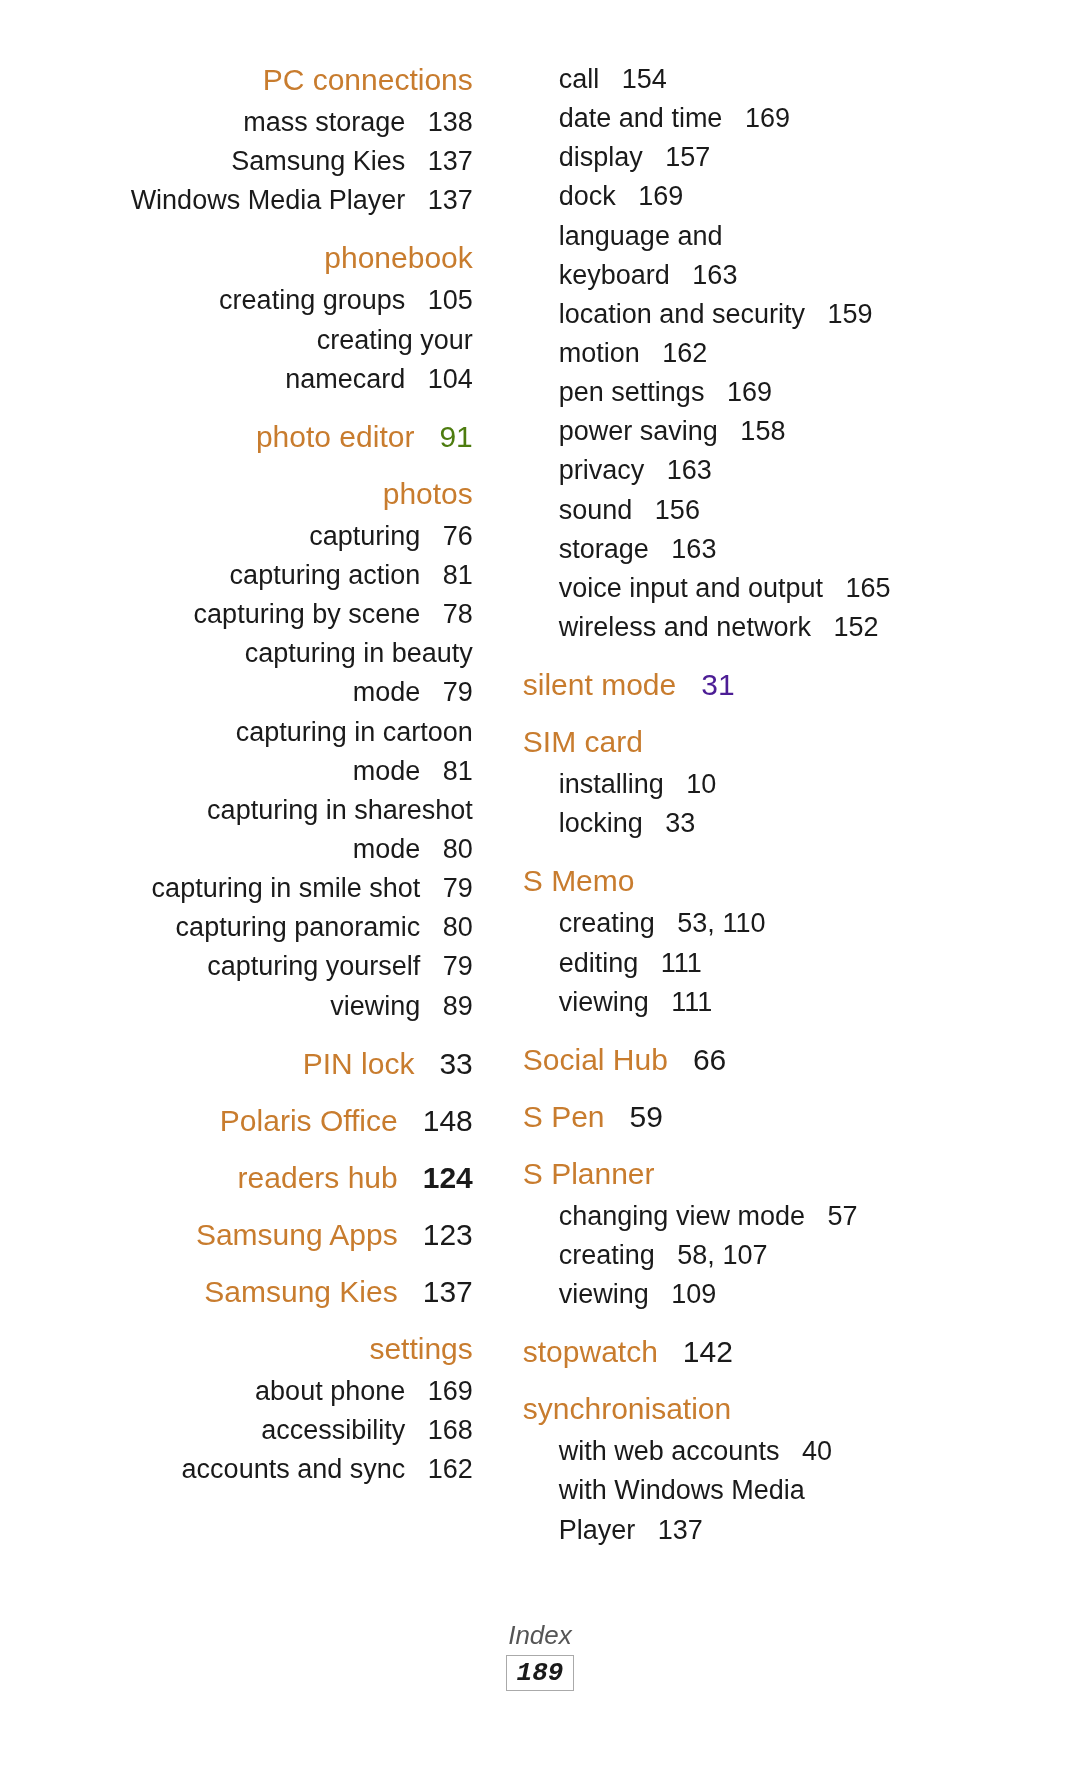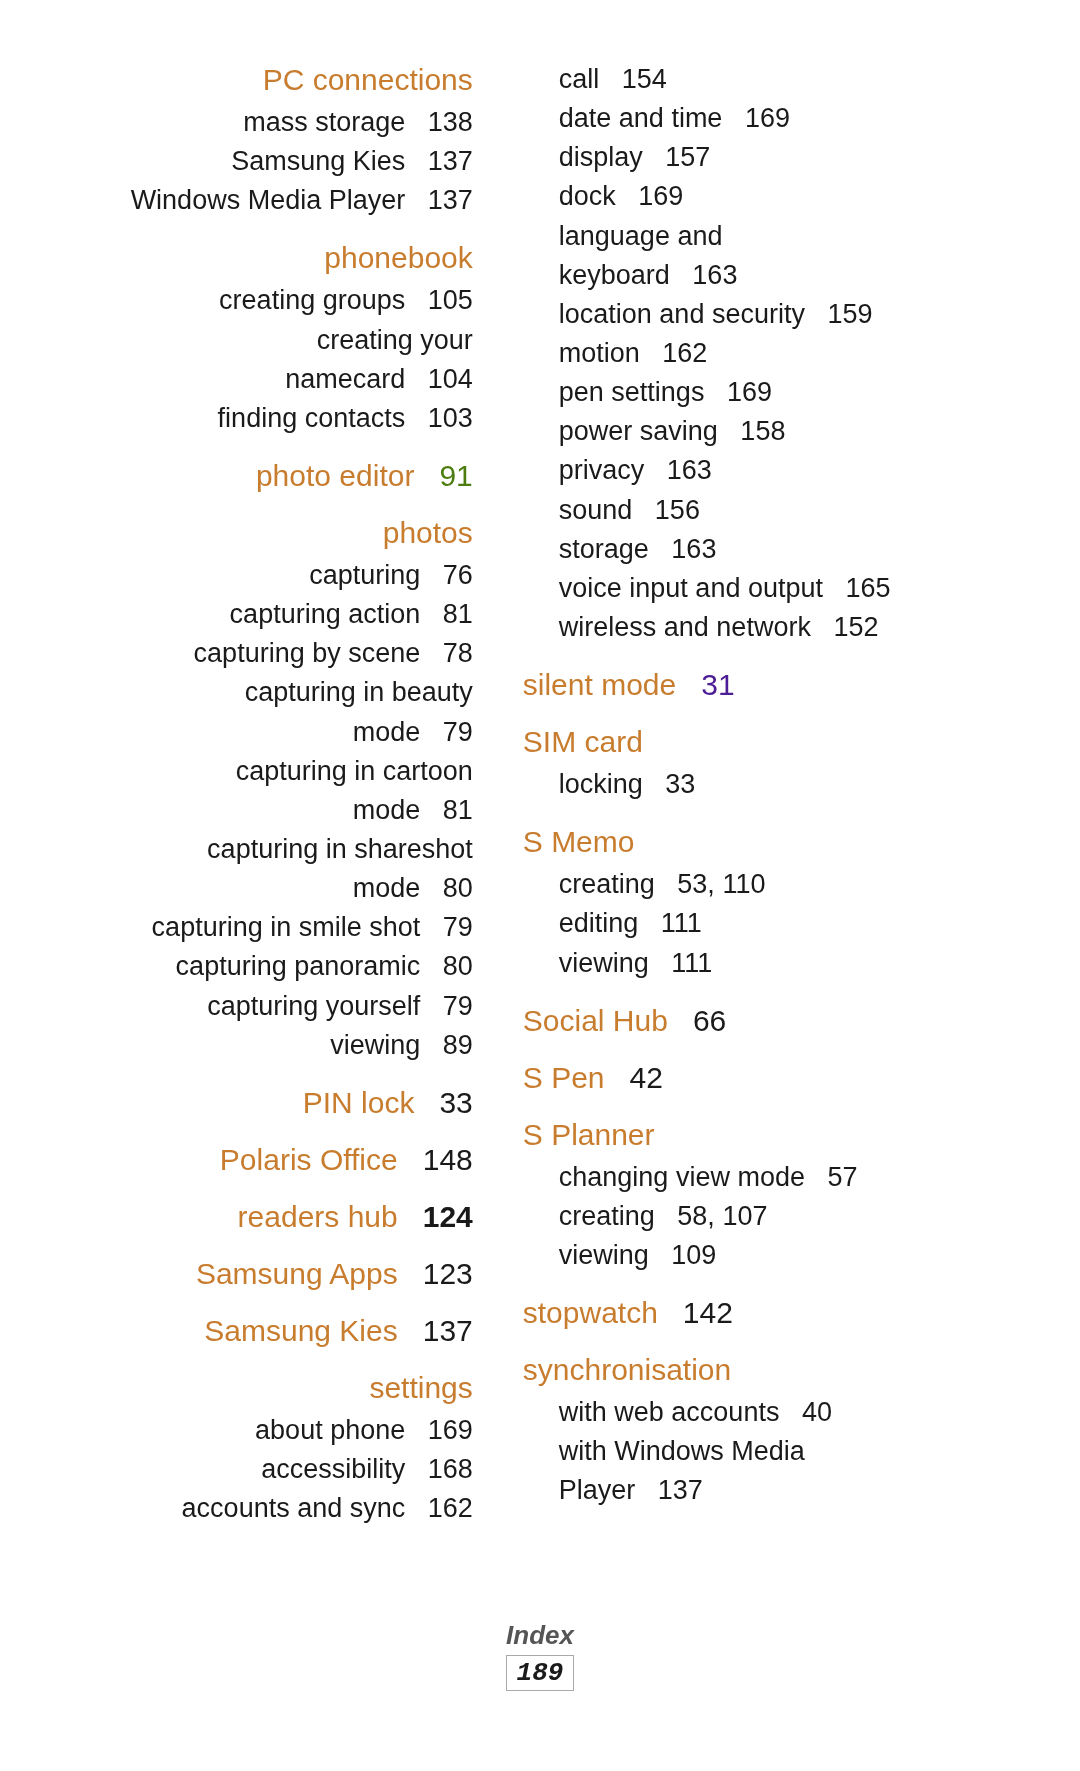--- a/index.html
+++ b/index.html
@@ -76,21 +76,20 @@
       text-align: center;
       margin-top: 40px;
     }
 
     .footer-label {
       font-style: italic;
       font-size: 26px;
       color: #555;
       display: block;
       margin-bottom: 4px;
-      font-weight: bold;
     }
 
     .footer-page-num {
       font-style: italic;
       font-size: 26px;
       color: #1a1a1a;
       font-weight: bold;
       border: 1px solid #aaa;
       padding: 2px 10px;
       display: inline-block;
@@ -109,21 +108,20 @@
         <div class="section-title">PC connections</div>
         <div class="index-item">mass storage &nbsp;&nbsp;138</div>
         <div class="index-item">Samsung Kies &nbsp;&nbsp;137</div>
         <div class="index-item">Windows Media Player &nbsp;&nbsp;137</div>
       </div>
 
       <div class="index-section">
         <div class="section-title">phonebook</div>
         <div class="index-item">creating groups &nbsp;&nbsp;105</div>
         <div class="index-item">creating your<br>namecard &nbsp;&nbsp;104</div>
-        <div class="index-item">finding contacts &nbsp;&nbsp;103</div>
       </div>
 
       <div class="index-section">
         <div class="section-title-with-num">photo editor &nbsp;&nbsp;<span style="color:#4d7c0f;">91</span></div>
       </div>
 
       <div class="index-section">
         <div class="section-title">photos</div>
         <div class="index-item">capturing &nbsp;&nbsp;76</div>
         <div class="index-item">capturing action &nbsp;&nbsp;81</div>
@@ -184,36 +182,37 @@
         <div class="index-item">voice input and output &nbsp;&nbsp;165</div>
         <div class="index-item">wireless and network &nbsp;&nbsp;152</div>
       </div>
 
       <div class="index-section">
         <div class="section-title-with-num">silent mode &nbsp;&nbsp;<span style="color:#4c1d95;margin-top:8px;">31</span></div>
       </div>
 
       <div class="index-section">
         <div class="section-title">SIM card</div>
+        <div class="index-item">installing &nbsp;&nbsp;10</div>
         <div class="index-item">locking &nbsp;&nbsp;33</div>
       </div>
 
       <div class="index-section">
         <div class="section-title">S Memo</div>
         <div class="index-item">creating &nbsp;&nbsp;53, 110</div>
         <div class="index-item">editing &nbsp;&nbsp;111</div>
         <div class="index-item">viewing &nbsp;&nbsp;111</div>
       </div>
 
       <div class="index-section">
         <div class="section-title-with-num">Social Hub &nbsp;&nbsp;<span style="color:#1a1a1a;">66</span></div>
       </div>
 
       <div class="index-section">
-        <div class="section-title-with-num">S Pen &nbsp;&nbsp;<span style="color:#1a1a1a;">42</span></div>
+        <div class="section-title-with-num">S Pen &nbsp;&nbsp;<span style="color:#1a1a1a;">59</span></div>
       </div>
 
       <div class="index-section">
         <div class="section-title">S Planner</div>
         <div class="index-item">changing view mode &nbsp;&nbsp;57</div>
         <div class="index-item">creating &nbsp;&nbsp;58, 107</div>
         <div class="index-item">viewing &nbsp;&nbsp;109</div>
       </div>
 
       <div class="index-section">

